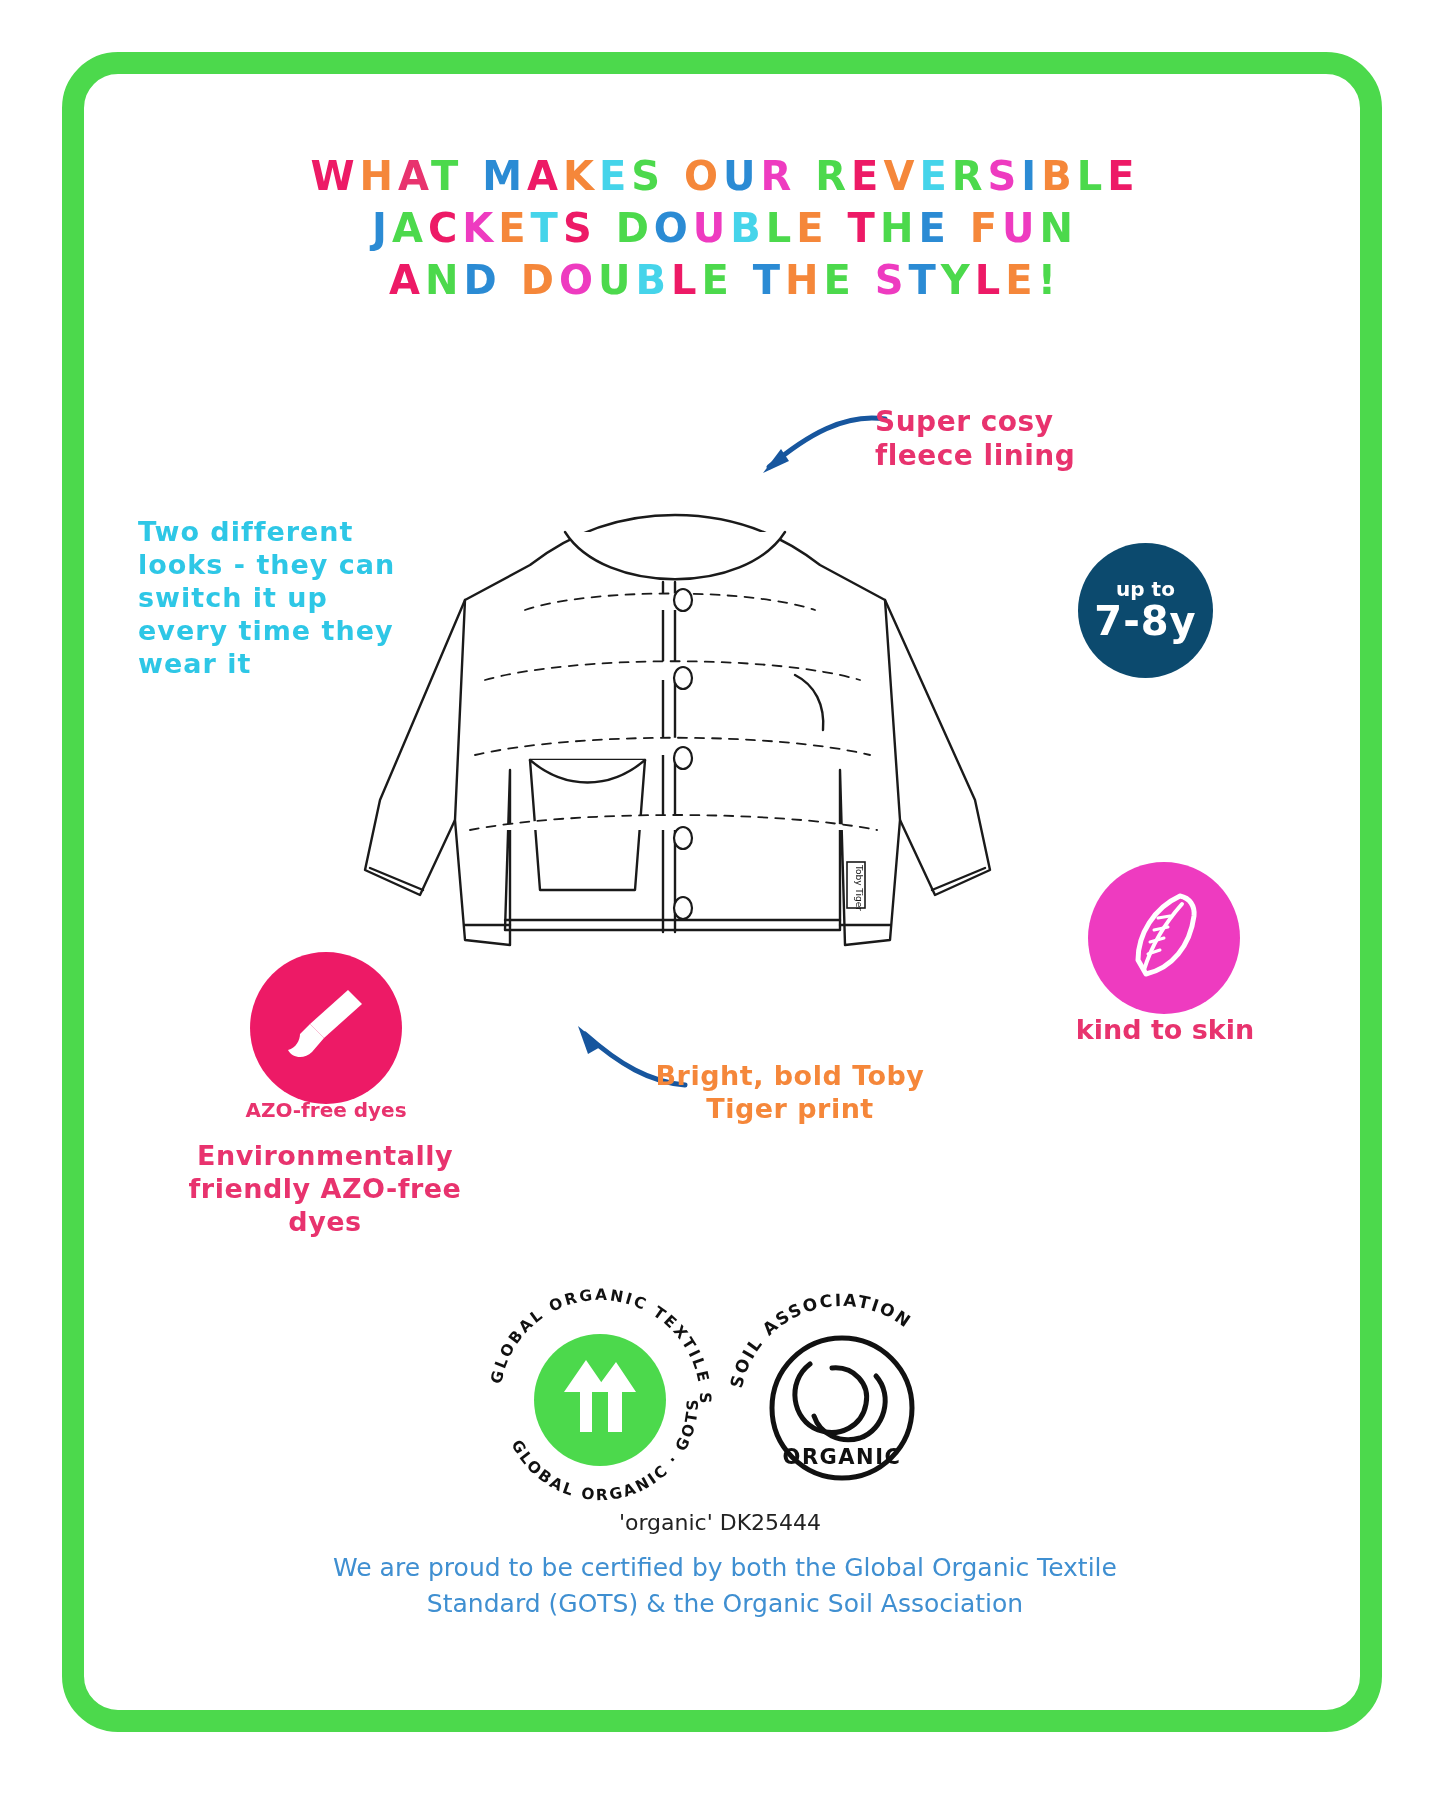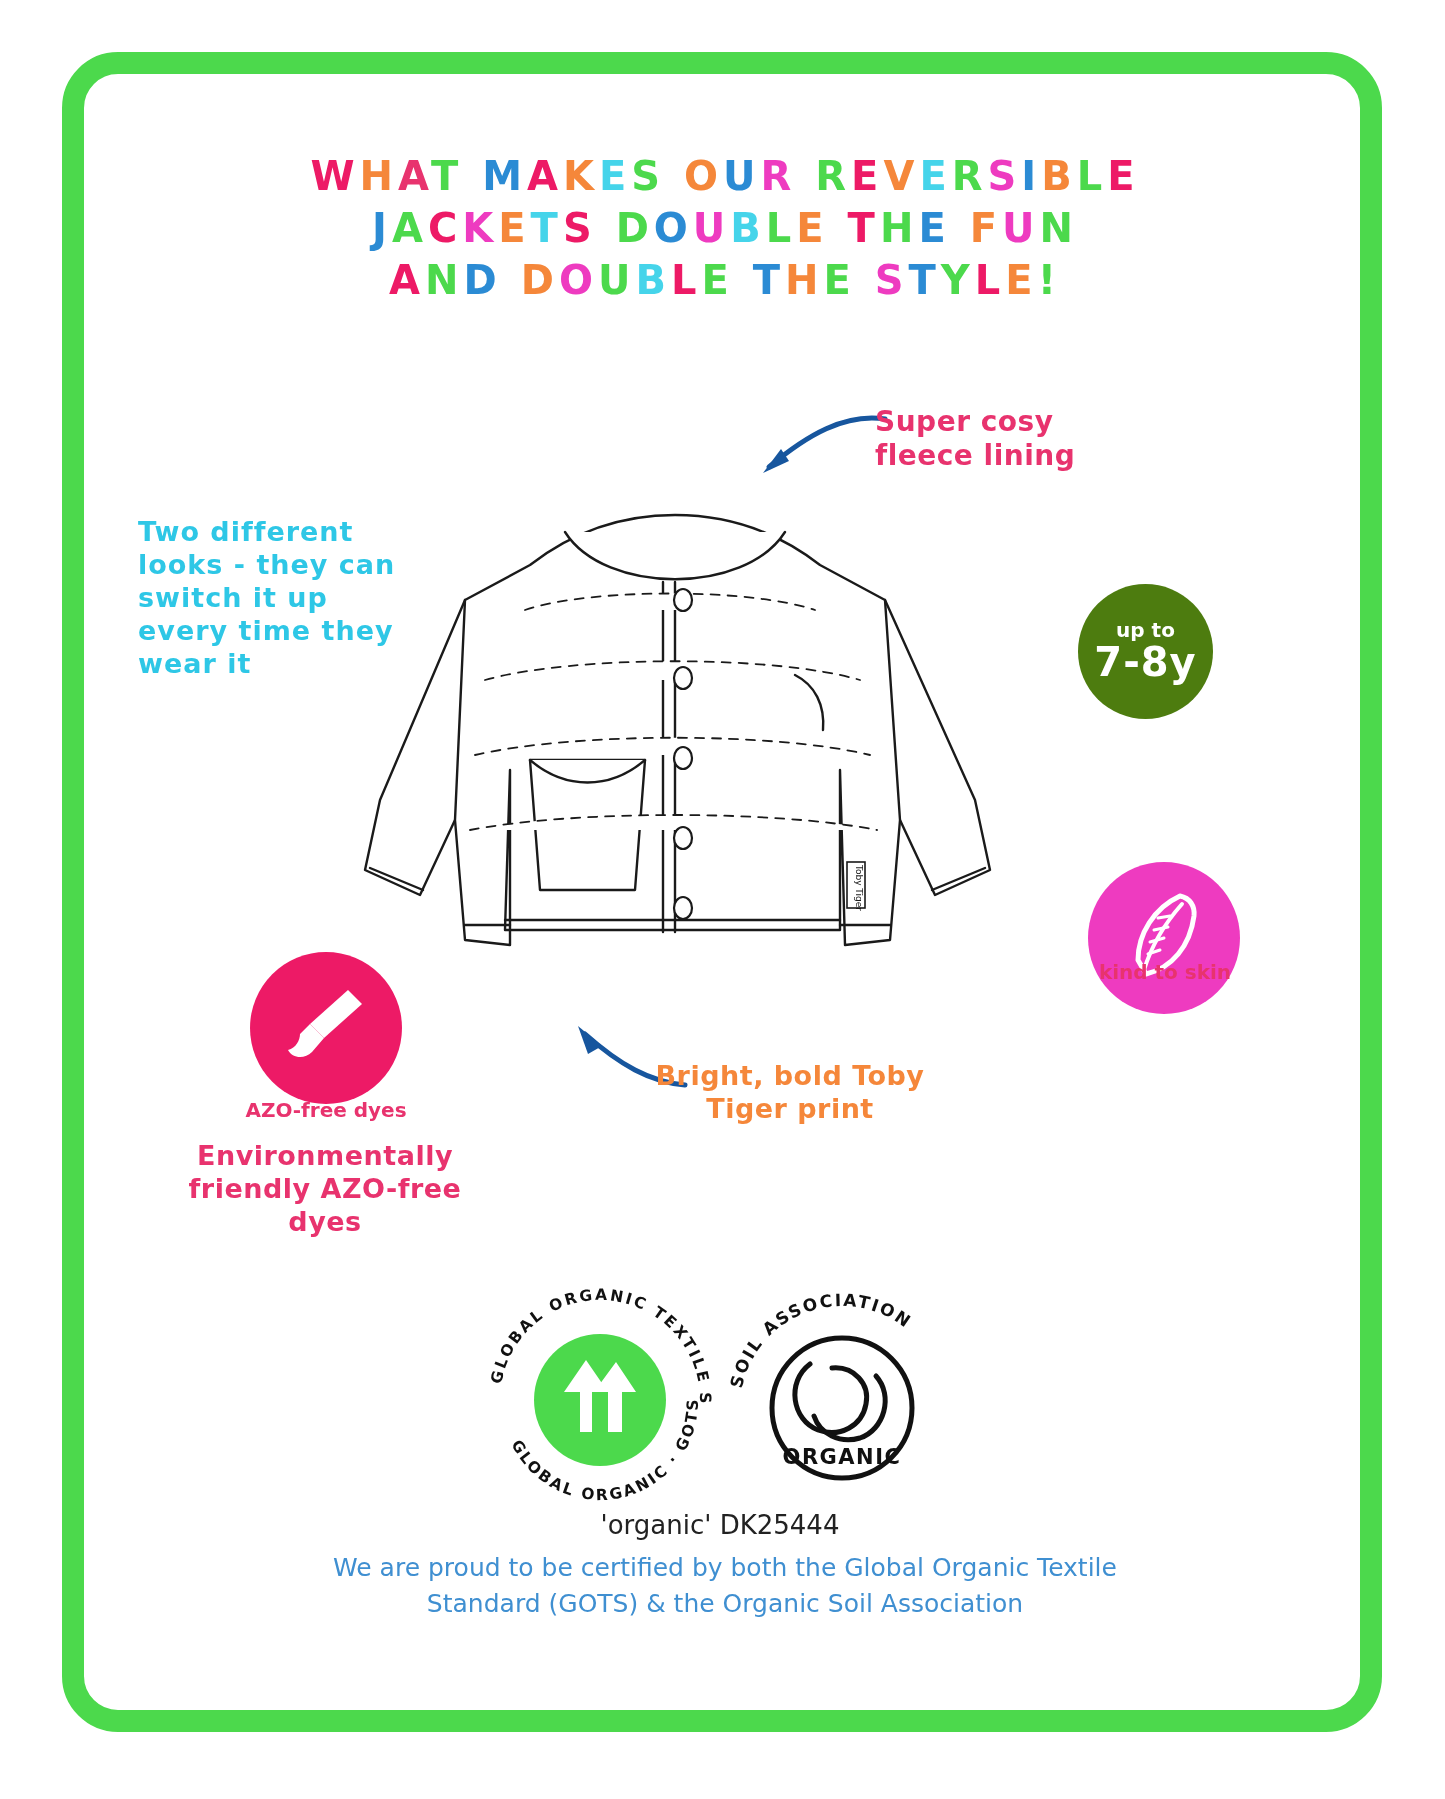--- a/index.html
+++ b/index.html
@@ -82,57 +82,57 @@
     align-items: center;
     justify-content: center;
     text-align: center;
   }
   .badge-reversible {
     left: 400px; top: 355px; width: 160px; height: 160px;
     background: #4cd94c;
     color: #ffffff; font-weight: bold; font-size: 20px; letter-spacing: .5px;
   }
   .badge-age {
-    left: 1078px; top: 584px; width: 135px; height: 135px;
-    background: #4d7c0f; color: #ffffff;
+    left: 1078px; top: 543px; width: 135px; height: 135px;
+    background: #0c4a6e; color: #ffffff;
     flex-direction: column; line-height: 1.05;
   }
   .badge-age .small { font-size: 20px; font-weight: bold; }
   .badge-age .big { font-size: 40px; font-weight: bold; letter-spacing: 1px; }
 
   .badge-skin {
     left: 1088px; top: 862px; width: 152px; height: 152px;
     background: #ee3bc0;
   }
   .badge-dye {
     left: 250px; top: 952px; width: 152px; height: 152px;
     background: #ed1a66;
   }
   .badge-caption {
     position: absolute;
     font-family: "DejaVu Sans", sans-serif;
     font-weight: bold;
     text-align: center;
   }
-  .cap-skin { left: 1075px; top: 960px; width: 180px; color: #e8336e; font-size: 20px; }
+  .cap-skin { left: 1075px; top: 1014px; width: 180px; color: #e8336e; font-size: 27px; }
   .cap-dye  { left: 236px;  top: 1098px; width: 180px; color: #e8336e; font-size: 20px; }
 
   
   .jacket { position: absolute; left: 325px; top: 470px; }
 
   
   .arrow { position: absolute; }
 
   
   .logos { position: absolute; left: 480px; top: 1280px; }
   .logo-code {
     position: absolute;
     left: 470px; top: 1510px; width: 500px; text-align: center;
     font-family: "DejaVu Sans", sans-serif;
-    font-size: 26px; color: #222;
+    font-size: 22px; color: #222;
   }
   .footer-text {
     position: absolute;
     left: 330px; top: 1550px; width: 790px; text-align: center;
     font-family: "DejaVu Sans", sans-serif;
     font-size: 25px; line-height: 1.45; color: #3f8fd1;
   }
 </style>
 </head>
 <body>

